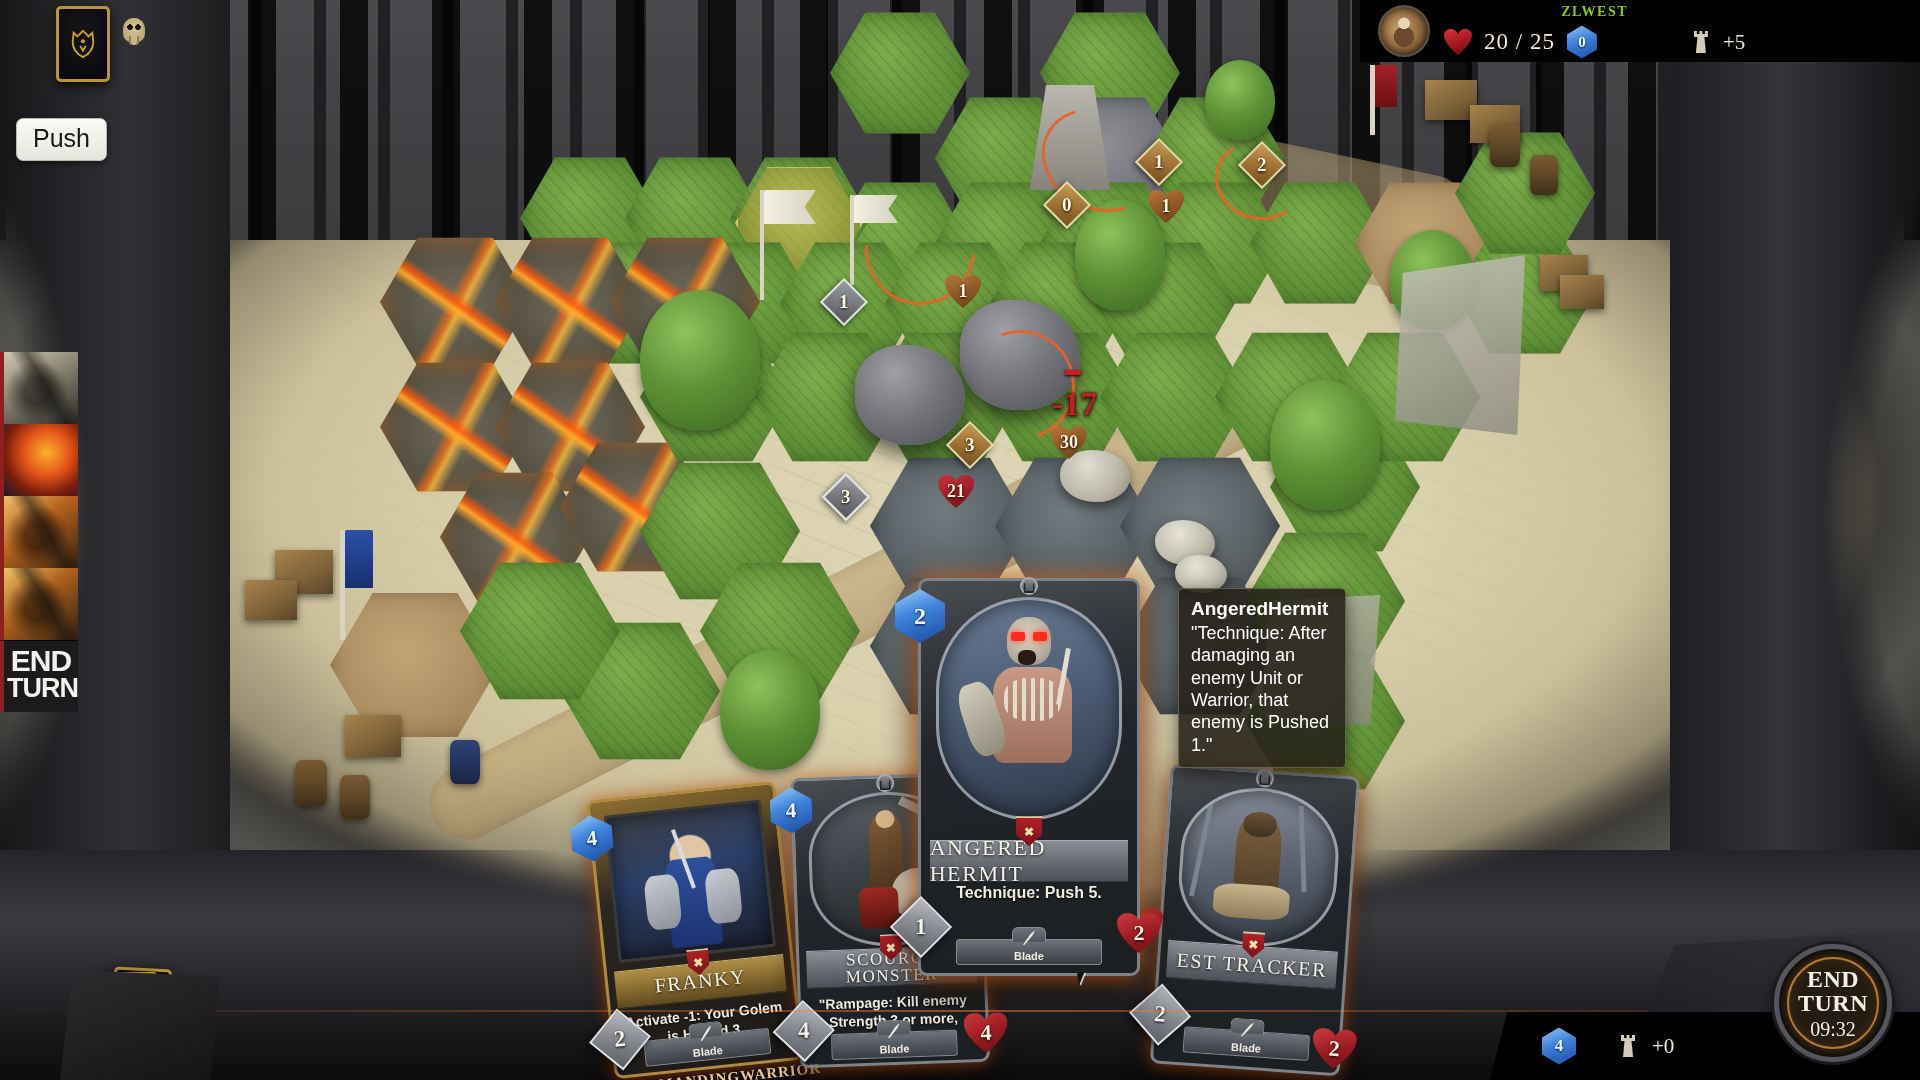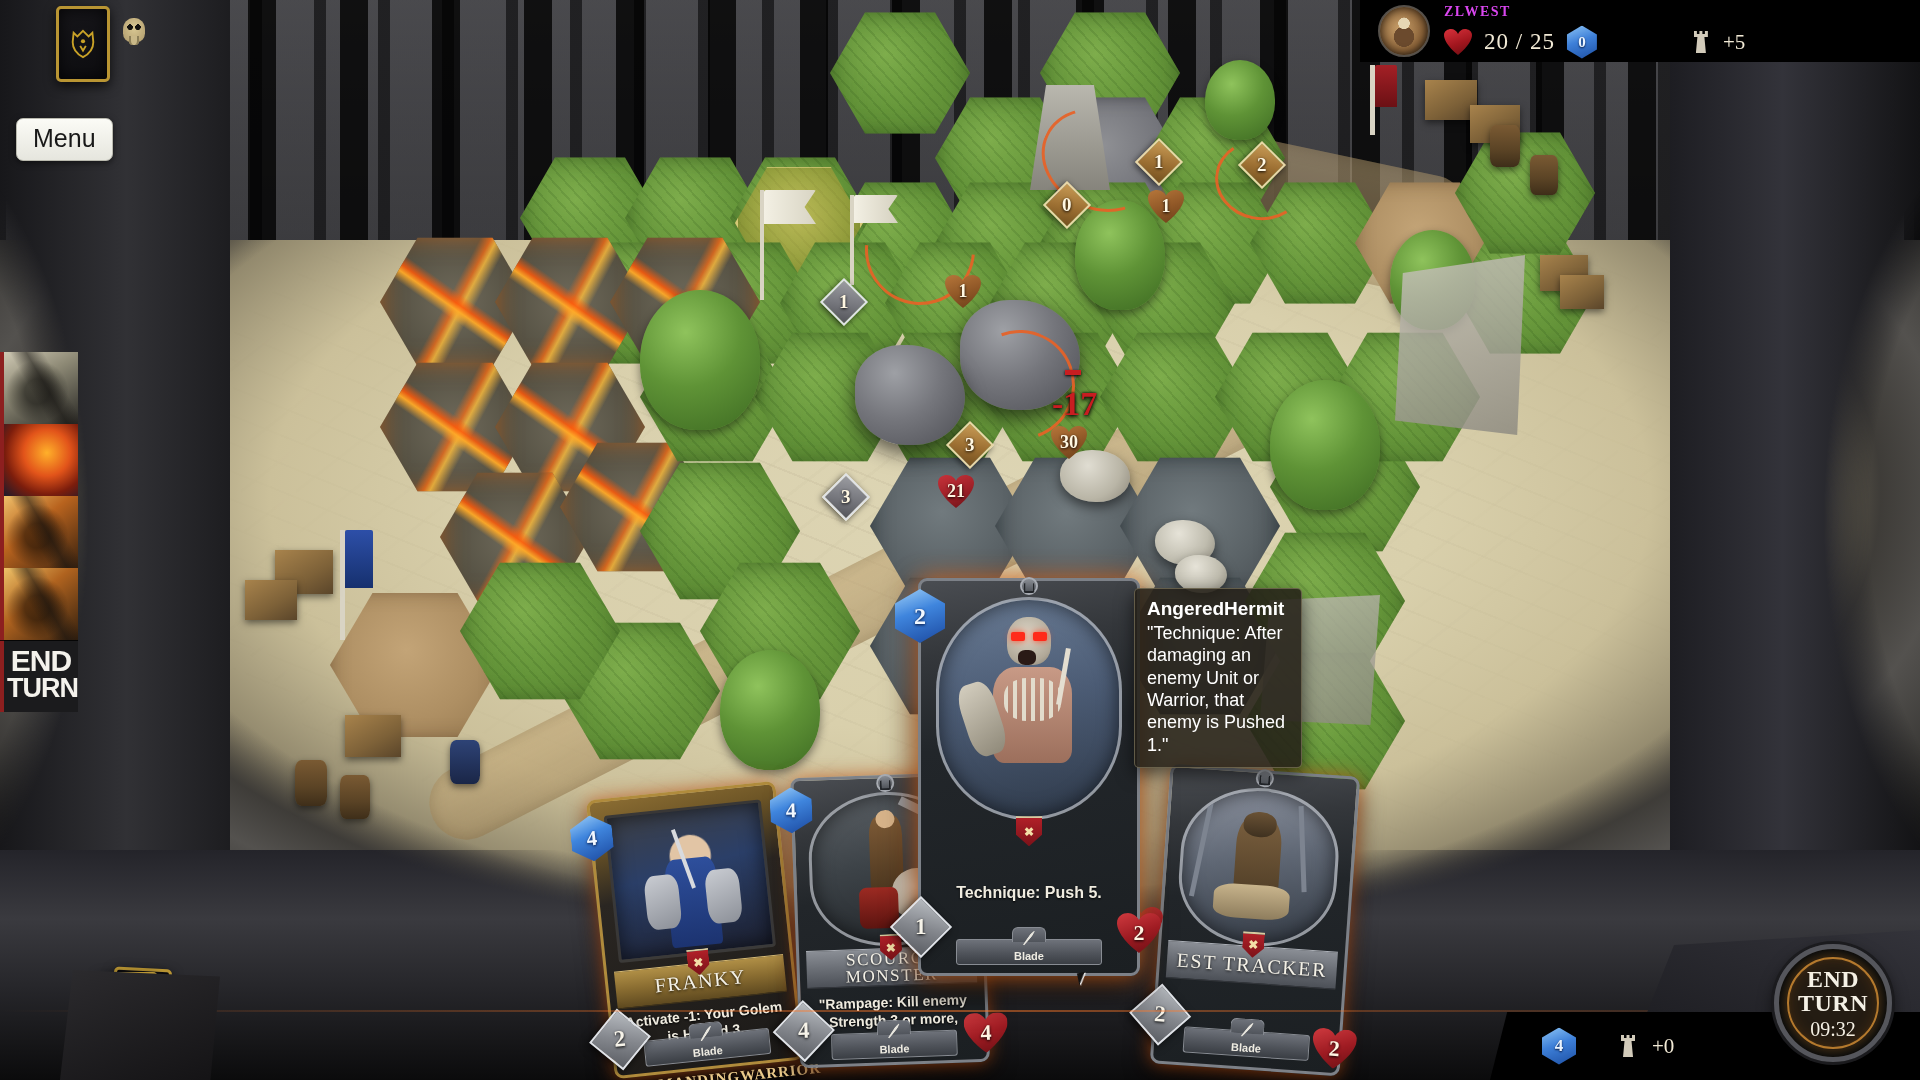--- a/index.html
+++ b/index.html
@@ -192,22 +192,23 @@
   .portrait{
     width:52px; height:52px; border-radius:50%;
     background:
       radial-gradient(circle at 50% 34%, #e6d7b4 0 14%, transparent 15%),
       radial-gradient(circle at 50% 62%, #6b4a2d 0 26%, transparent 27%),
       radial-gradient(circle at 42% 44%, #c9a06a 0%, #8a6238 60%, #3a2a19 100%);
     border:2px solid #55504a; box-shadow:inset 0 0 10px rgba(0,0,0,.75);
     flex:0 0 auto;
   }
   .hud-name{
-    color:#d946ef; font-size:14px; letter-spacing:1.5px; font-variant:small-caps;
+    color:#84cc16; font-size:14px; letter-spacing:1.5px; font-variant:small-caps;
     font-weight:bold;
+    text-align:center;
   }
   .hud-stats{ display:flex; align-items:center; gap:12px; margin-top:6px; }
   .heart-ico{ width:28px; height:26px; position:relative; }
   .heart-ico::before{
     content:""; position:absolute; inset:0;
     background:linear-gradient(160deg,#d8323c 0%,#a2161e 55%,#6b0d12 100%);
     clip-path: path("M14 26 C 3 17, 0 10, 0 6 C 0 2, 4 0, 7 0 C 10 0, 13 2, 14 5 C 15 2, 18 0, 21 0 C 24 0, 28 2, 28 6 C 28 10, 25 17, 14 26 Z");
   }
   .heart-ico.blue::before{
     background:linear-gradient(160deg,#3b6fe0 0%,#1c3fa8 55%,#122a70 100%);
@@ -650,21 +651,21 @@
   </div>
 
   <div class="deck-card" style="left:56px;top:6px;width:54px;height:76px">
     <svg class="crest" width="30" height="30" viewBox="0 0 32 32">
       <path d="M16 2 L22 8 L26 4 L27 14 Q27 24 16 30 Q5 24 5 14 L6 4 L10 8 Z" fill="none" stroke="#c9a227" stroke-width="2"></path>
       <circle cx="16" cy="13" r="2.2" fill="#c9a227"></circle>
       <path d="M13 18 L16 23 L19 18" fill="none" stroke="#c9a227" stroke-width="2"></path>
     </svg>
   </div>
   <div class="skull-ico" style="left:123px;top:18px"></div>
-  <button class="menu-btn">Menu</button>
+  <button class="menu-btn">Push</button>
 
   <div class="hud-top-right">
     <div class="portrait"></div>
     <div>
       <div class="hud-name">ZLWEST</div>
       <div class="hud-stats">
         <div class="heart-ico"></div>
         <div class="hud-hp-text">20 / 25</div>
         <div class="mana-gem">
           <span>0</span>
@@ -752,20 +753,23 @@
       <div style="position:absolute;left:38%;top:8%;width:24%;height:22%;background:radial-gradient(circle at 45% 38%,#ded7c8,#b0a898 70%,#857f71);border-radius:46% 46% 40% 40%"></div>
       <div style="position:absolute;left:40%;top:15%;width:8%;height:4%;background:#ff2a1a;border-radius:2px;box-shadow:0 0 7px #ff4a2a"></div>
       <div style="position:absolute;left:52%;top:15%;width:8%;height:4%;background:#ff2a1a;border-radius:2px;box-shadow:0 0 7px #ff4a2a"></div>
       <div style="position:absolute;left:44%;top:23%;width:10%;height:7%;background:#2a1a16;border-radius:40%"></div>
       <div style="position:absolute;left:30%;top:31%;width:44%;height:44%;background:linear-gradient(180deg,#c89a86,#9c6f5c);border-radius:28% 28% 14% 14%"></div>
       <div style="position:absolute;left:36%;top:36%;width:32%;height:20%;background:repeating-linear-gradient(90deg,#e2dccc 0 4px,transparent 4px 9px);border-radius:40%"></div>
       <div style="position:absolute;left:14%;top:38%;width:20%;height:34%;background:linear-gradient(160deg,#d5cfc0,#8e8878);border-radius:34%;transform:rotate(-18deg)"></div>
       <div style="position:absolute;left:68%;top:22%;width:5px;height:26%;background:#e4ded0;transform:rotate(10deg)"></div>
     </div>
     <div class="faction-shield" style="top:60%;width:26px;height:30px">✖</div>
+    <div class="card-title-band" style="top:66%;height:42px;font-size:22px">
+      <span>ANGERED HERMIT</span>
+    </div>
     <div class="card-text" style="top:77%;font-size:16px">Technique: Push 5.</div>
     <div class="card-atk" style="left:-22px;bottom:24px">
       <span>1</span>
     </div>
     <div class="card-hp" style="right:-24px;bottom:20px">
       <span>2</span>
     </div>
     <div class="card-type-band" style="bottom:8px">
       <div class="type-notch"></div>
       <div class="blade-glyph"></div>
@@ -795,21 +799,21 @@
     <div class="card-hp" style="left:-44px;top:48%">
       <span>2</span>
     </div>
     <div class="card-type-band" style="bottom:10px">
       <div class="type-notch"></div>
       <div class="blade-glyph"></div>
       <span>Blade</span>
     </div>
   </div>
 
-  <div class="tooltip" style="left:1134px;top:588px;width:168px">
+  <div class="tooltip" style="left:1178px;top:588px;width:168px">
     <div class="tt-title">AngeredHermit</div>
     <div class="tt-body">"Technique: After damaging an enemy Unit or Warrior, that enemy is Pushed 1."</div>
   </div>
 
   <div class="cursor" style="left:1078px;top:972px"></div>
 
   <div class="bl-frame"></div>
   <div class="deck-card" style="left:112px;top:968px;width:58px;height:86px;transform:rotate(3deg)"></div>
   <div class="deck-card" style="left:98px;top:972px;width:60px;height:90px">
     <svg class="crest" width="34" height="34" viewBox="0 0 32 32">

